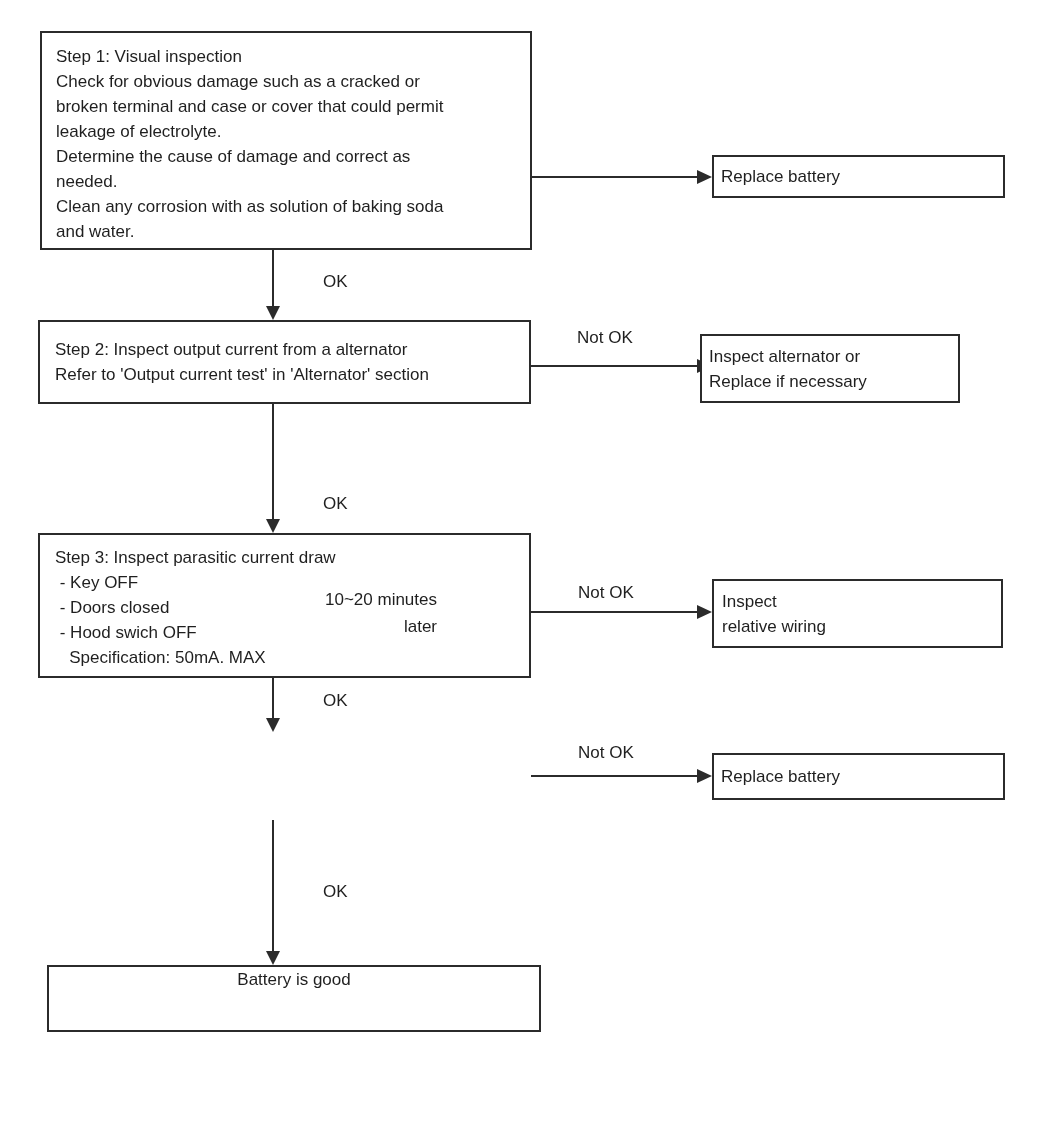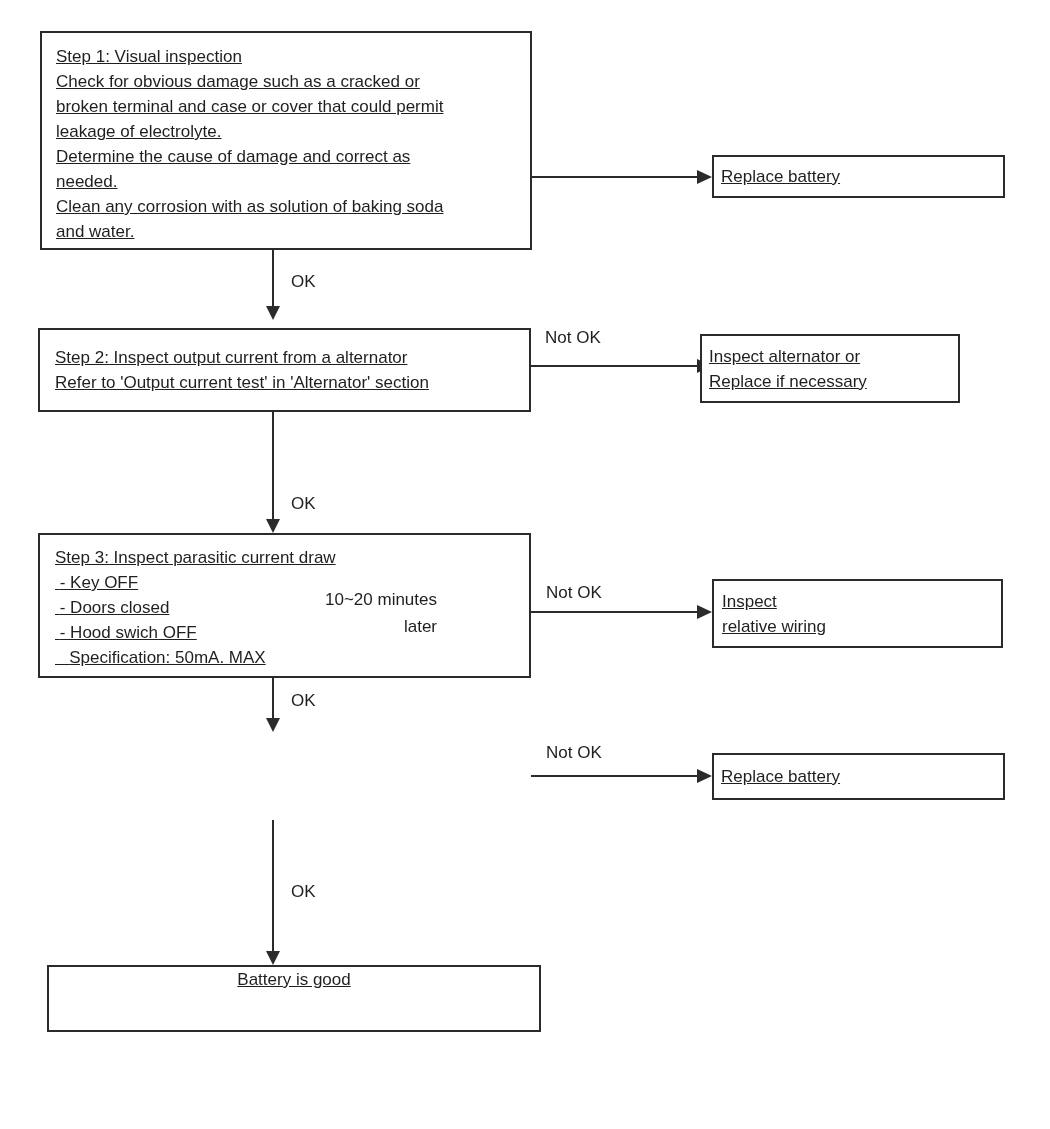--- a/index.html
+++ b/index.html
@@ -24,49 +24,49 @@
     position: absolute;
     left: 0; top: 0;
     width: 1050px; height: 1129px;
     color: var(--line);
     pointer-events: none;
   }
   .box {
     position: absolute;
     border: 2px solid var(--line);
     background: var(--bg);
-    text-decoration: underline;
   }
   .box-text {
     white-space: pre-wrap;
     font-size: 17px;
     line-height: 25px;
     color: var(--text);
   }
   .step1 { left: 40px;  top: 31px;  width: 492px; height: 219px; padding: 11px 8px 0 14px; }
-  .step2 { left: 38px;  top: 328px; width: 493px; height: 84px;  padding: 15px 8px 0 15px; }
+  .step2 { left: 38px;  top: 320px; width: 493px; height: 84px;  padding: 15px 8px 0 15px; }
   .step3 { left: 38px;  top: 533px; width: 493px; height: 145px; padding: 10px 8px 0 15px; }
   .step4 { left: 38px;  top: 732px; width: 493px; height: 88px;  padding: 12px 8px 0 15px; }
   .final { left: 47px;  top: 965px; width: 494px; height: 67px;
            display: flex; align-items: flex-start; justify-content: center; }
   .final .box-text { text-align: center; }
   .outcome {
     display: flex; align-items: center;
     padding-left: 7px;
   }
   .outcome-replace-1 { left: 712px; top: 155px; width: 293px; height: 43px; }
   .outcome-alternator { left: 700px; top: 334px; width: 260px; height: 69px; }
   .outcome-wiring     { left: 712px; top: 579px; width: 291px; height: 69px; padding-left: 8px; }
   .outcome-replace-2  { left: 712px; top: 753px; width: 293px; height: 47px; }
   .flow-label {
     position: absolute;
     font-size: 17px;
     line-height: 20px;
     color: var(--text);
     white-space: pre-wrap;
+    margin-left: 32px;
   }
   .ok-1 { left: 291px; top: 272px; }
   .ok-2 { left: 291px; top: 494px; }
   .ok-3 { left: 291px; top: 691px; }
   .ok-4 { left: 291px; top: 882px; }
   .notok-1 { left: 545px; top: 328px; }
   .notok-2 { left: 546px; top: 583px; }
   .notok-3 { left: 546px; top: 743px; }
   .damage-note {
     position: absolute;

